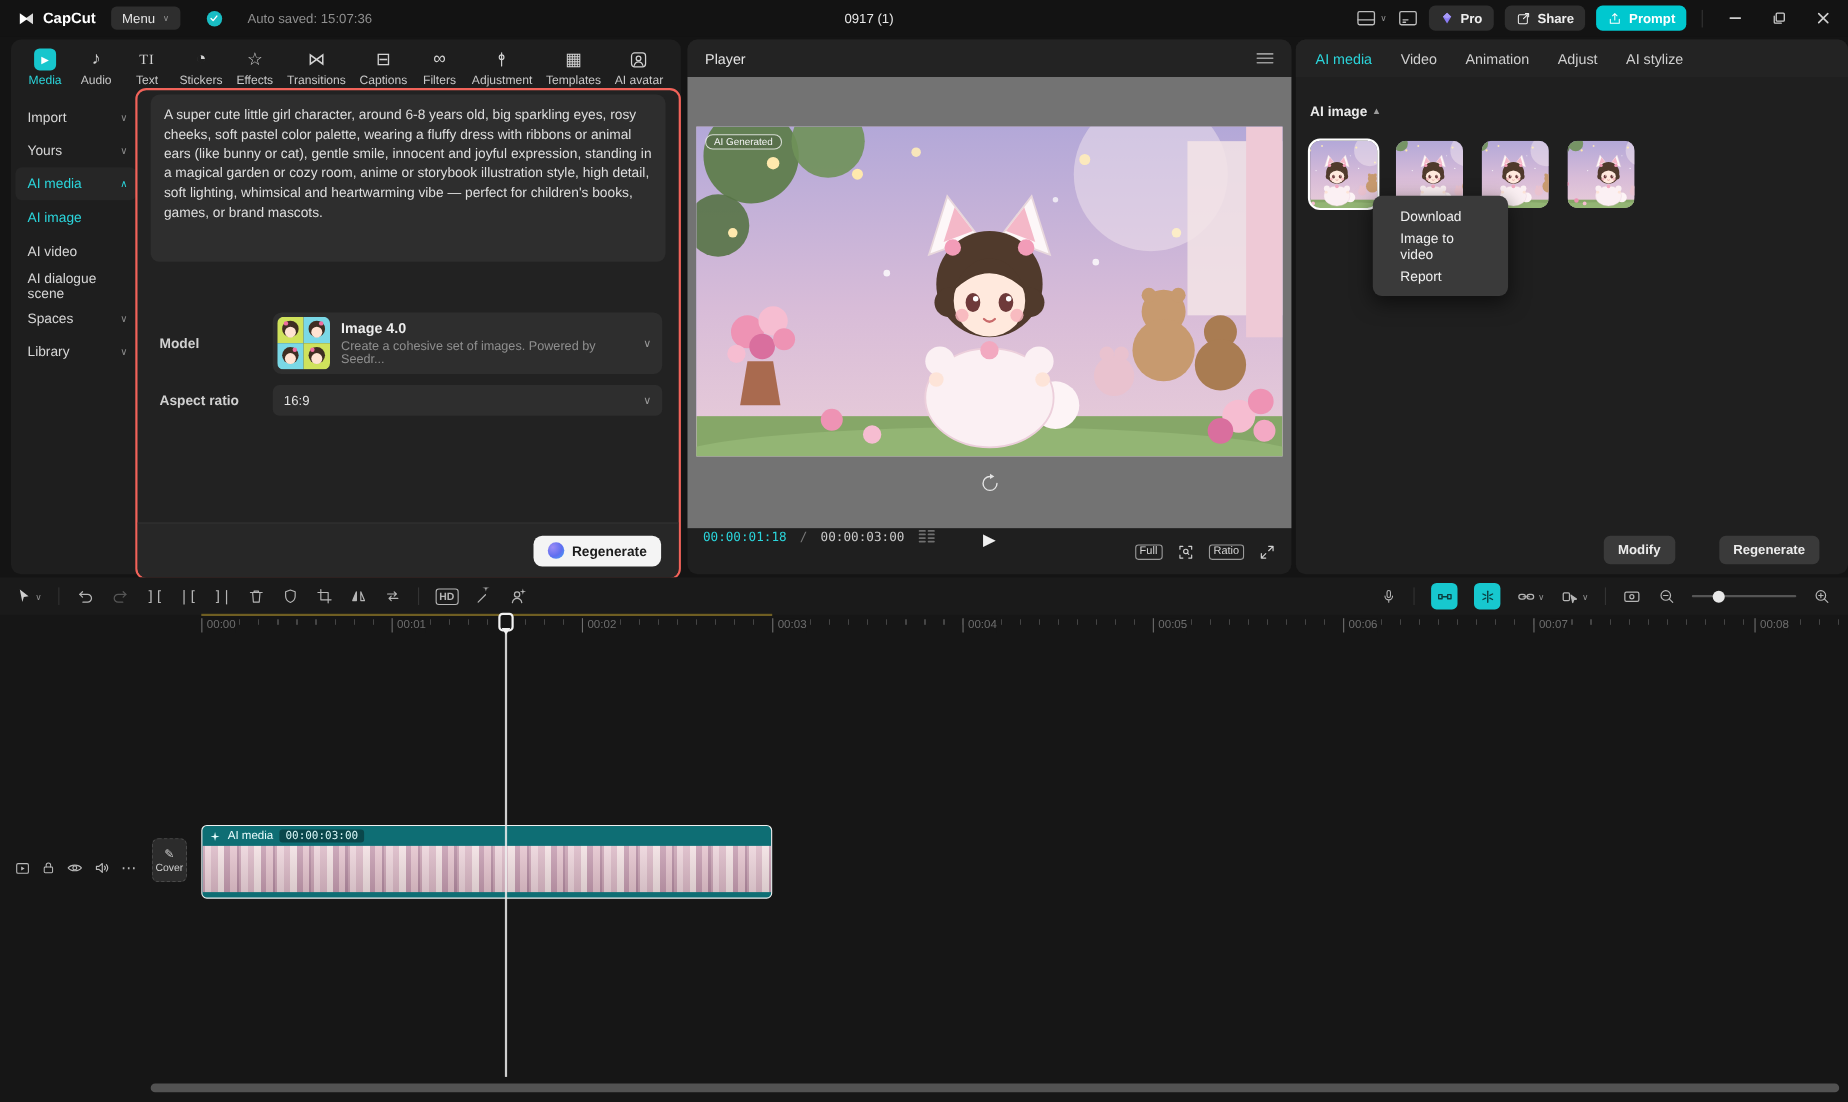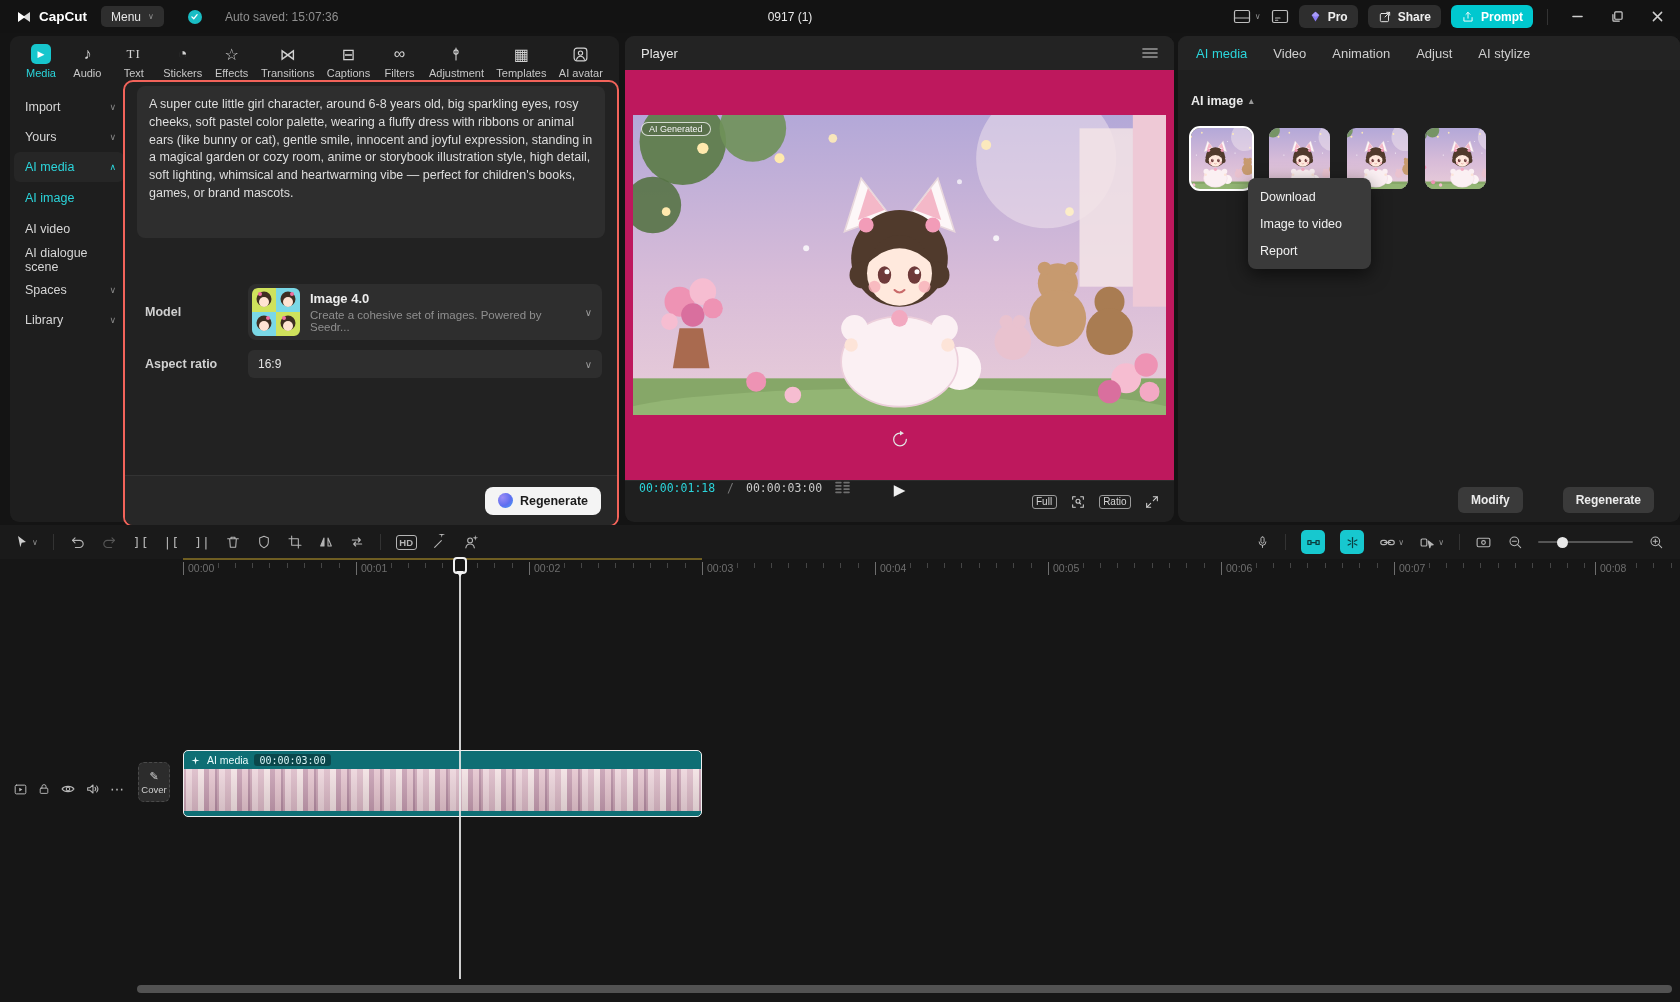--- a/index.html
+++ b/index.html
@@ -51,21 +51,21 @@
 .model-desc{color:#8f8f8f;font-size:11.5px;margin-top:3px}
 .box-chev{margin-left:auto;color:#9a9a9a;font-size:10px}
 .aspect-box{width:354px;height:28px;background:#2e2e2e;border-radius:6px;display:flex;align-items:center;padding:0 10px;color:#e3e3e3;font-size:12px}
 .pr-foot{position:absolute;left:0;bottom:0;width:100%;height:50px;background:#272727;border-top:1px solid #333;display:flex;align-items:center;justify-content:flex-end;padding-right:16px}
 .regen-btn{display:flex;align-items:center;gap:7px;background:#f4f4f4;color:#1c1c1c;font-weight:bold;font-size:12.5px;height:28px;padding:0 13px;border-radius:8px}
 .grad-dot{width:15px;height:15px;border-radius:50%;background:radial-gradient(circle at 30% 30%,#9b8cf5,#5f6ef0 55%,#3fa9f5)}
 
 .player-panel{left:625px;top:36px;width:549px;height:486px;background:#1f1f1f}
 .pl-head{height:34px;display:flex;align-items:center;padding:0 16px;color:#e5e5e5;font-size:13px;background:#232323;border-radius:9px 9px 0 0}
 .pl-head .ham{margin-left:auto;color:#9a9a9a}
-.pl-canvas{position:absolute;left:0;top:34px;right:0;bottom:42px;background:#be185d}
+.pl-canvas{position:absolute;left:0;top:34px;right:0;bottom:42px;background:#737373}
 .pl-image{position:absolute;left:8px;top:45px;width:533px;height:300px;overflow:hidden;background:#c9b8da}
 .pl-image svg{width:100%;height:100%;display:block}
 .ai-badge{position:absolute;left:8px;top:7px;border:1px solid rgba(255,255,255,.75);color:#f4f4f4;font-size:9px;padding:1px 7px;border-radius:9px;background:rgba(40,40,40,.18)}
 .loop-ic{position:absolute;left:50%;transform:translateX(-50%);top:360px;color:#e3e3e3}
 .pl-controls{position:absolute;left:0;bottom:0;width:100%;height:42px;border-top:1px solid #2c2c2c;display:flex;padding:0 14px}
 .time{font-family:"DejaVu Sans Mono",monospace;font-size:11.5px}
 .time .cur{color:#2bd5db}
 .time .sep{color:#777;margin:0 5px}
 .time .tot{color:#c9c9c9}
 .queue-ic{color:#6f6f6f;margin-left:12px}
@@ -77,21 +77,21 @@
 .rp-tabs{height:34px;display:flex;align-items:center;gap:26px;padding:0 18px;font-size:13px;color:#cfcfcf;background:#232323;border-radius:9px 9px 0 0}
 .rp-tab.active{color:#2bd5db}
 .rp-section{position:absolute;left:13px;top:58px;display:flex;align-items:center;gap:6px;color:#eaeaea;font-size:12.5px;font-weight:bold}
 .rp-section .tri{color:#9a9a9a;font-size:9px}
 .rp-thumbs{position:absolute;left:13px;top:92px;display:flex;gap:17px}
 .thumb{width:61px;height:61px;border-radius:9px;overflow:hidden;background:#3a3340}
 .thumb svg{width:100%;height:100%;display:block}
 .thumb.selected{outline:2px solid #fff;outline-offset:0}
 .rp-foot{position:absolute;left:0;bottom:0;width:100%;height:44px;display:flex;align-items:center;justify-content:flex-end;gap:40px;padding-right:26px}
 .gray-btn{background:#3a3a3a;border-radius:6px;height:26px;display:flex;align-items:center;padding:0 13px;color:#ececec;font-size:12px;font-weight:bold}
-.ctx-menu{position:absolute;left:1248px;top:178px;width:123px;background:#3a3a3a;border-radius:8px;padding:5px 0;box-shadow:0 6px 18px rgba(0,0,0,.55);z-index:30}
+.ctx-menu{position:absolute;left:1248px;top:178px;width:123px;background:#3a3a3a;border-radius:8px;padding:5px 13px;box-shadow:0 6px 18px rgba(0,0,0,.55);z-index:30}
 .ctx-item{height:27px;display:flex;align-items:center;padding:0 12px;color:#f0f0f0;font-size:12.5px}
 
 .timeline{position:absolute;left:0;top:525px;width:1680px;height:477px;background:#161616}
 .tl-toolbar{position:absolute;left:0;top:0;width:100%;height:34px;background:#1a1a1a;display:flex;align-items:center}
 .tl-left{display:flex;align-items:center;gap:15px;padding-left:14px;color:#b5b5b5}
 .tl-right{margin-left:auto;display:flex;align-items:center;gap:15px;padding-right:16px;color:#b5b5b5}
 .tl-sep{width:1px;height:16px;background:#333}
 .dis{color:#565656}
 .tglyph{font-size:13px;color:#b5b5b5;font-family:"DejaVu Sans Mono",monospace}
 .teal-box{width:24px;height:24px;background:#17c8cf;border-radius:5px;display:flex;align-items:center;justify-content:center;color:#0b3f41}

